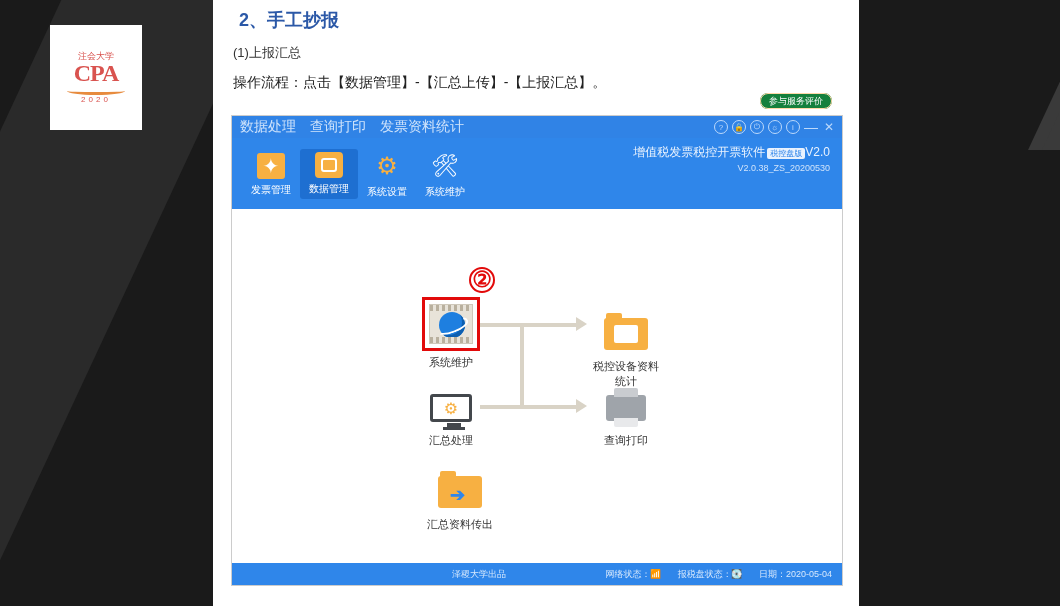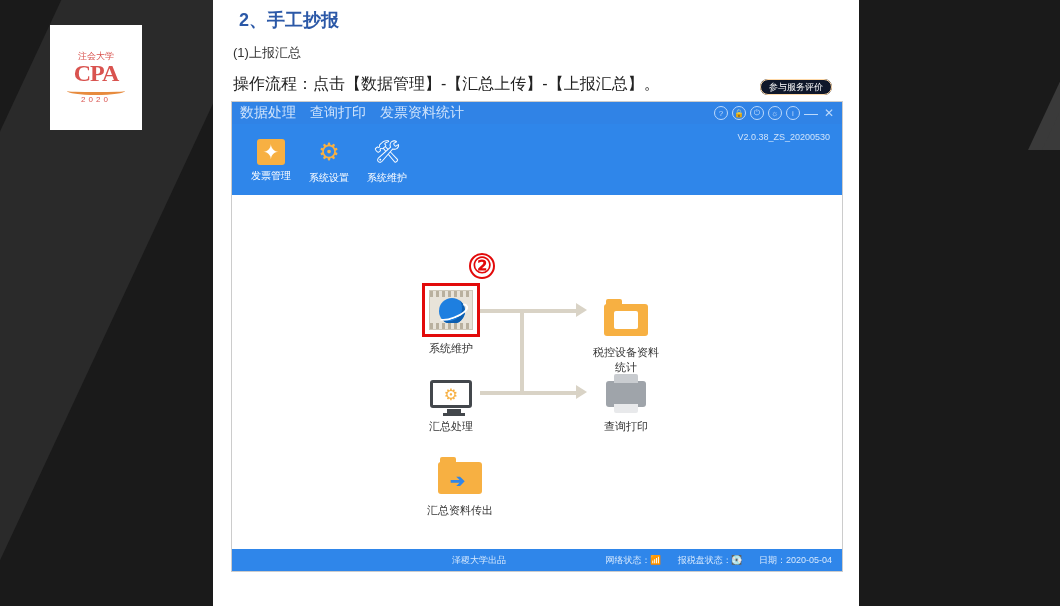--- a/index.html
+++ b/index.html
@@ -16,21 +16,21 @@
   .logo-inner{text-align:center;line-height:1}
   .logo-hat{font-size:9px;color:#d9534f}
   .logo-cpa{font-family:Georgia,serif;font-weight:bold;font-size:24px;color:#d9534f;letter-spacing:-1px}
   .logo-book{width:58px;height:8px;border-bottom:3px solid #e78b3e;border-radius:0 0 50% 50%;margin:2px auto 1px}
   .logo-year{font-size:8px;color:#d9534f;letter-spacing:3px}
 
   
   .doc{position:absolute;left:213px;top:0;width:646px;height:100%;background:#fff;padding:8px 18px 18px 18px}
   .doc-title{color:#2b58a7;font-size:18px;font-weight:bold;margin:0 0 12px 8px}
   .doc-sub{color:#333;font-size:13px;margin:0 0 12px 2px}
-  .doc-path{color:#222;font-size:16px;margin:0 0 6px 2px}
+  .doc-path{color:#222;font-size:14px;margin:0 0 23px 2px}
 
   
   .app{border:1px solid #ccc;width:612px;height:471px;display:flex;flex-direction:column;font-size:11px;color:#333}
   .menubar{height:22px;background:#3083e6;color:#cfe3fb;display:flex;align-items:center;padding:0 8px;position:relative}
   .menubar .mi{margin-right:14px;font-size:14px}
   .win-icons{position:absolute;right:6px;top:0;height:22px;display:flex;align-items:center;gap:4px}
   .win-icons span{width:14px;height:14px;border:1px solid #bcd9fb;border-radius:50%;display:flex;align-items:center;justify-content:center;color:#bcd9fb;font-size:8px}
   .win-icons .dash{border:none;font-size:14px;border-radius:0}
   .win-icons .x{border-radius:0;border:none;font-size:12px}
 
@@ -43,21 +43,21 @@
   .ricon.shield::after{content:"";position:absolute;inset:6px;border:2px solid #fff;border-radius:3px}
   .ricon.gear{color:#f7b042;font-size:24px}
   .ricon.tools{color:#fff;font-size:22px}
 
   .app-title-block{position:absolute;right:12px;top:6px;text-align:right;color:#e9f2fe}
   .app-title-block .t1{font-size:12px}
   .app-title-block .pill{display:inline-block;background:#e9f2fe;color:#2f86ea;font-size:8px;padding:0 3px;border-radius:2px;margin-left:2px}
   .app-title-block .t2{font-size:9px;color:#cfe3fb;margin-top:2px}
 
   .service-btn{position:absolute;right:10px;top:-22px}
-  .service-badge{background:#0f172a;color:#fff;font-size:9px;padding:2px 8px;border-radius:9px;border:1px solid #ffd9a8}
+  .service-badge{background:#15803d;color:#fff;font-size:9px;padding:2px 8px;border-radius:9px;border:1px solid #ffd9a8}
 
   .canvas{flex:1;background:#fff;position:relative}
 
   
   .ficon{position:absolute;width:72px;text-align:center;font-size:11px;color:#333}
   .ficon .imgbox{width:46px;height:42px;margin:0 auto 4px;display:flex;align-items:center;justify-content:center;position:relative}
   .hi{border:3px solid #e20a0a}
   .num2{position:absolute;color:#e20a0a;font-size:22px;font-weight:bold;border:2px solid #e20a0a;border-radius:50%;width:26px;height:26px;line-height:22px;text-align:center}
 
   
@@ -132,30 +132,37 @@
       <div class="service-btn">
         <span class="service-badge">参与服务评价</span>
       </div>
     </div>
 
     <div class="ribbon">
       <div class="rbtn">
         <div class="ricon box">✦</div>
         <div>发票管理</div>
       </div>
+      <div class="rbtn active">
+        <div class="ricon shield"></div>
+        <div>数据管理</div>
+      </div>
       <div class="rbtn">
         <div class="ricon gear">⚙</div>
         <div>系统设置</div>
       </div>
       <div class="rbtn">
         <div class="ricon tools">🛠</div>
         <div>系统维护</div>
       </div>
 
       <div class="app-title-block">
+        <div class="t1">
+          <span>增值税发票税控开票软件</span><span class="pill">税控盘版</span><span>V2.0</span>
+        </div>
         <div class="t2">V2.0.38_ZS_20200530</div>
       </div>
     </div>
 
     <div class="canvas">
 
       <div class="num2" style="left:237px;top:58px">②</div>
 
       <div class="ficon" style="left:183px;top:88px">
         <div class="imgbox hi" style="width:58px;height:54px">

